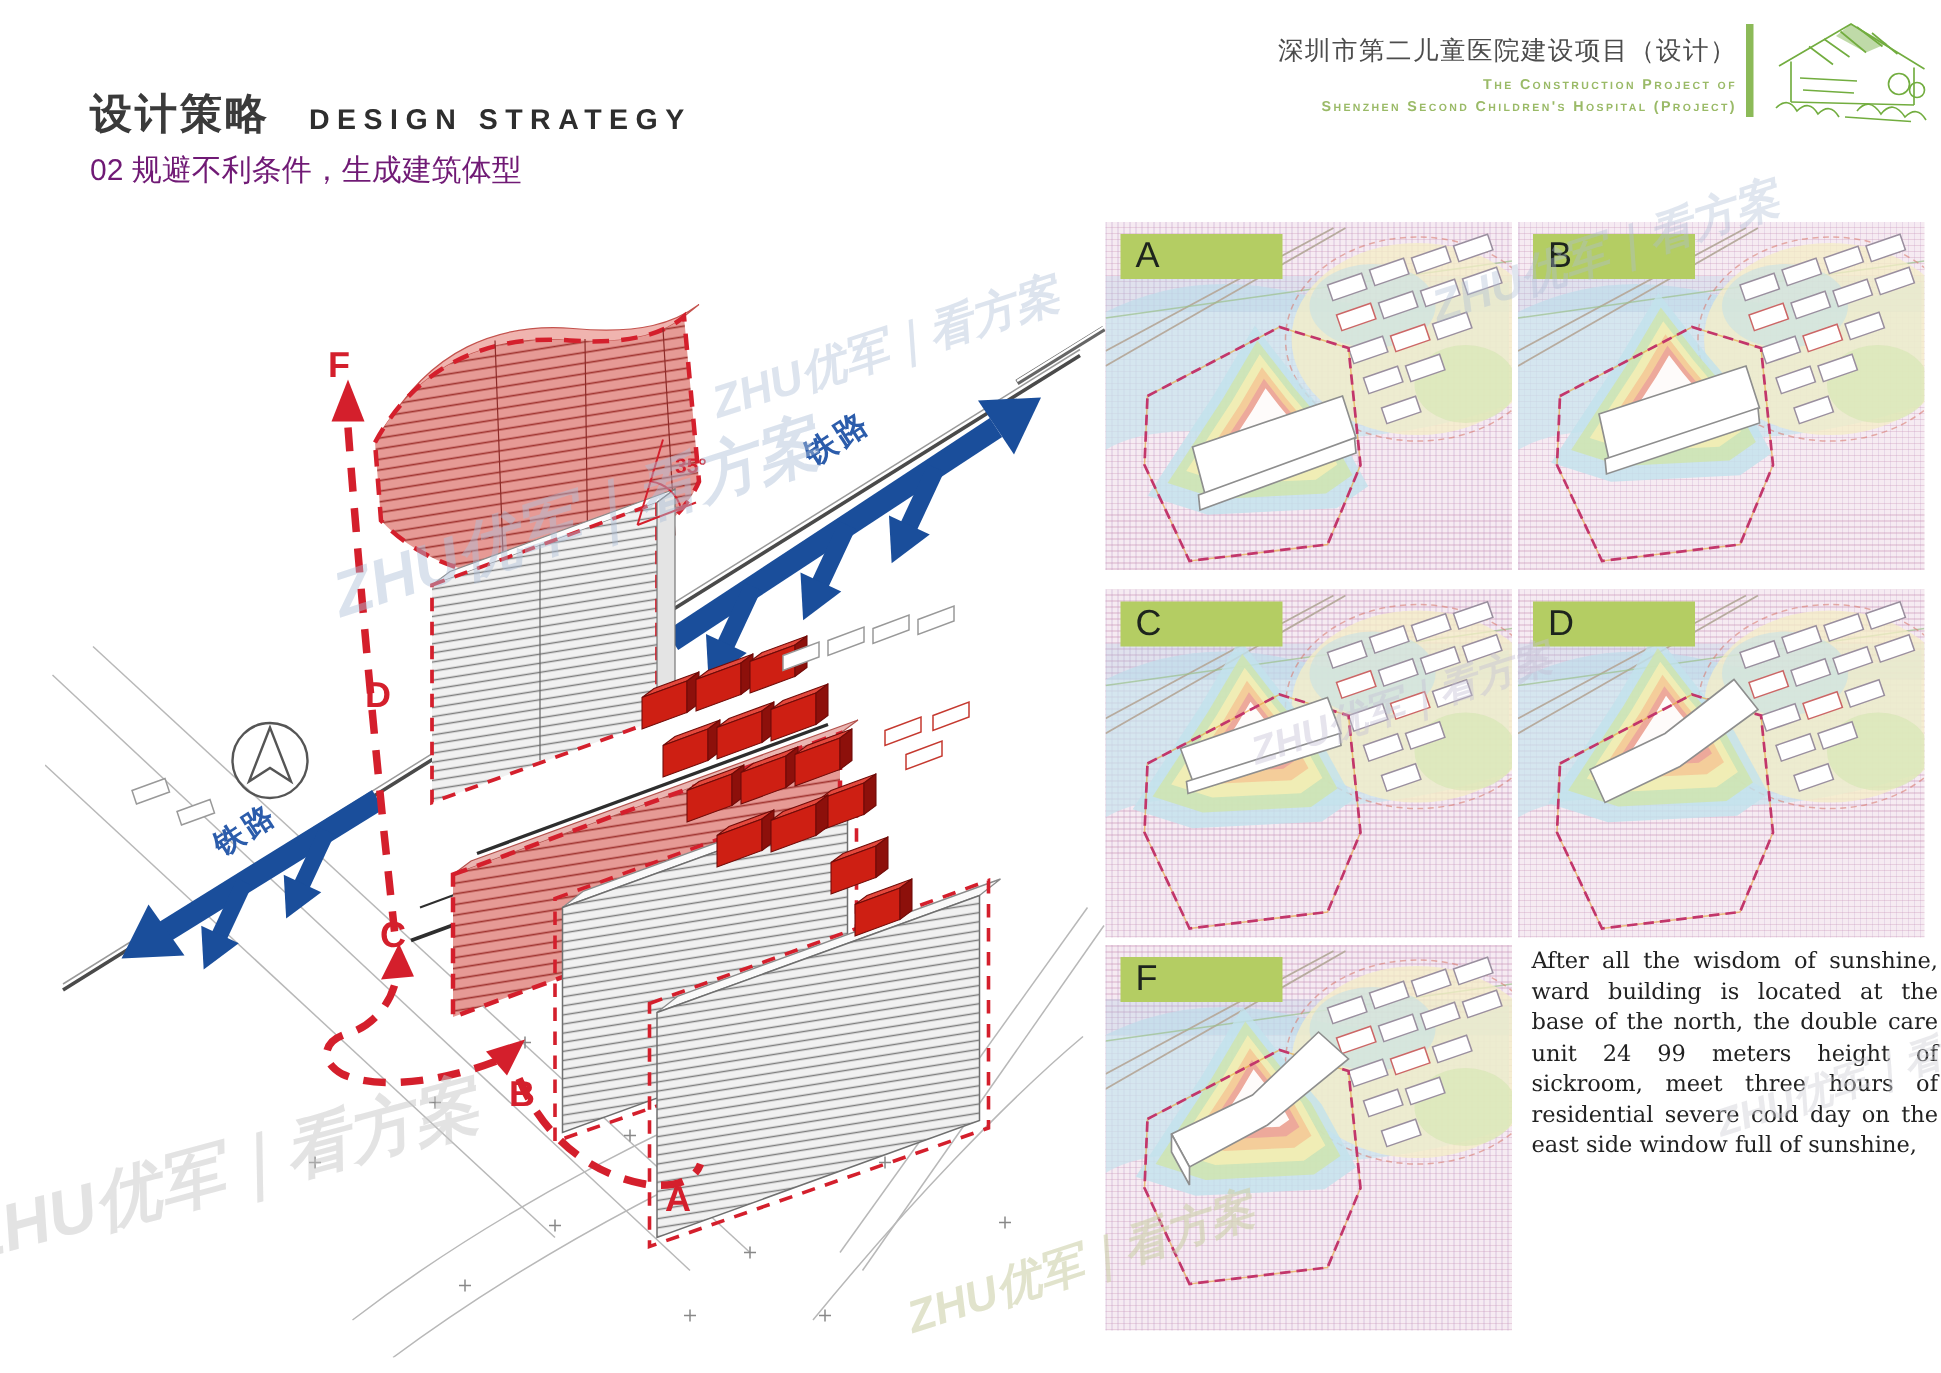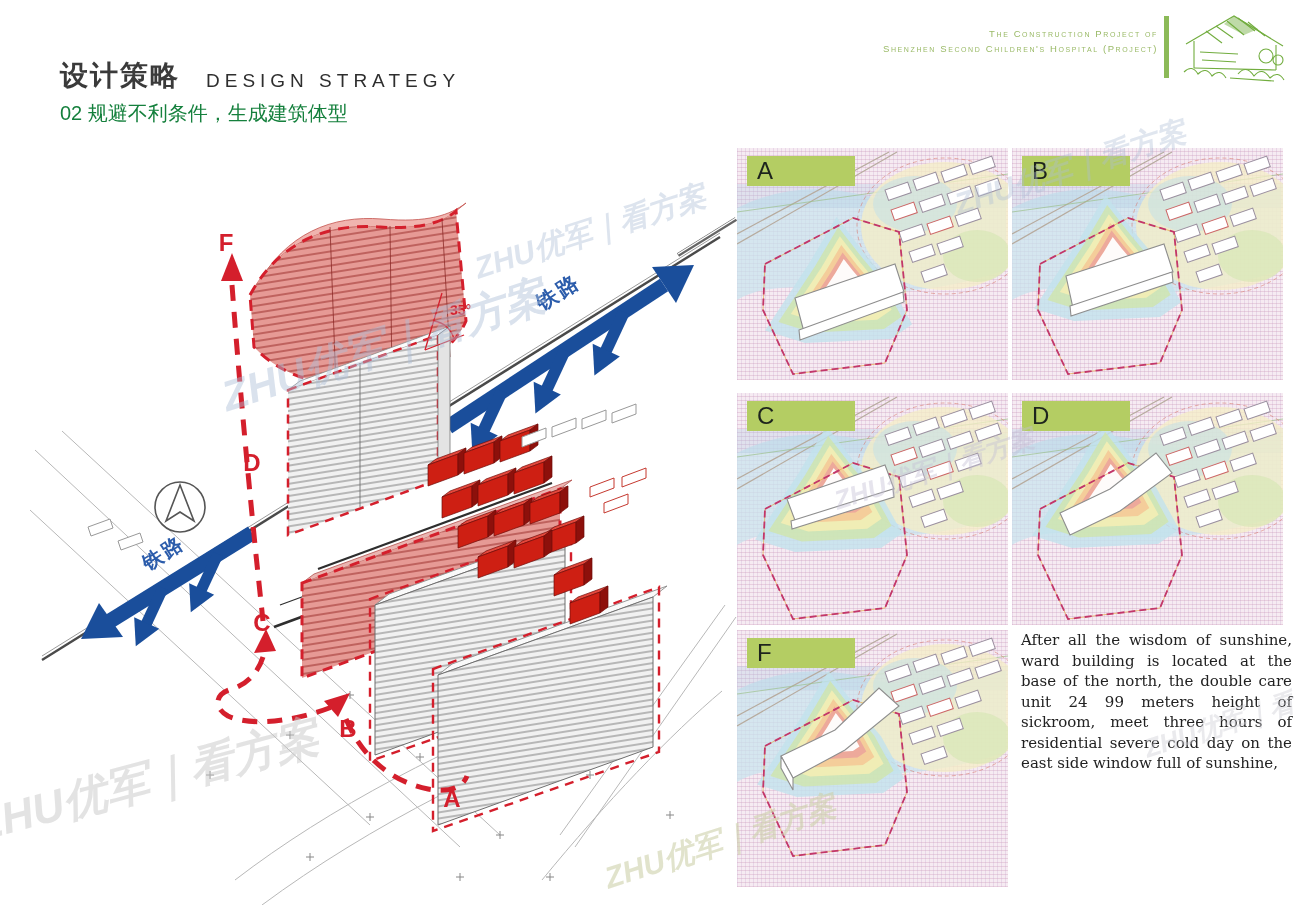--- a/index.html
+++ b/index.html
@@ -1,26 +1,26 @@
 <!DOCTYPE html>
 <html><head>
 <meta charset="utf-8">
 <style>
   html,body{margin:0;padding:0;}
   body{width:1294px;height:915px;position:relative;overflow:hidden;background:#ffffff;
        font-family:"Liberation Sans",sans-serif;}
   
   .sec-title-cn{position:absolute;left:60px;top:57px;font-size:28px;font-weight:600;
       color:#3a3a3a;letter-spacing:2px;}
-  .sec-title-en{position:absolute;left:206px;top:70px;font-size:19px;font-weight:400;
+  .sec-title-en{position:absolute;left:206px;top:70px;font-size:19px;font-weight:700;
       letter-spacing:5px;color:#2e2e2e;}
-  .sec-subtitle{position:absolute;left:60px;top:100px;font-size:20px;font-weight:500;color:#15803d;}
+  .sec-subtitle{position:absolute;left:60px;top:100px;font-size:20px;font-weight:500;color:#701a75;}
   .proj-block{position:absolute;right:136px;top:22px;text-align:right;}
   .proj-cn{font-size:17px;color:#4c4c4c;letter-spacing:1px;}
-  .proj-en{font-size:9.5px;color:#9aba67;font-weight:400;letter-spacing:1.6px;
+  .proj-en{font-size:9.5px;color:#9aba67;font-weight:700;letter-spacing:1.6px;
       font-variant:small-caps;line-height:1.55;margin-top:5px;}
   .green-bar{position:absolute;left:1164px;top:16px;width:5px;height:62px;background:#8cba58;}
   .logo{position:absolute;left:1178px;top:8px;}
   
   #site-diagram{position:absolute;left:30px;top:135px;}
   
   .tile{position:absolute;overflow:hidden;
     background:
       repeating-linear-gradient(0deg, rgba(199,141,176,0.30) 0px, rgba(199,141,176,0.30) 1px, transparent 1px, transparent 4px),
       repeating-linear-gradient(90deg, rgba(186,150,199,0.24) 0px, rgba(186,150,199,0.24) 1px, transparent 1px, transparent 4px),
@@ -38,20 +38,21 @@
       pointer-events:none;user-select:none;}
 </style>
 </head>
 <body>
 
 <div class="sec-title-cn">设计策略</div>
 <div class="sec-title-en">DESIGN STRATEGY</div>
 <div class="sec-subtitle">02 规避不利条件，生成建筑体型</div>
 
 <div class="proj-block">
+  <div class="proj-cn">深圳市第二儿童医院建设项目（设计）</div>
   <div class="proj-en">
     <div>The Construction Project of</div>
     <div>Shenzhen Second Children's Hospital (Project)</div>
   </div>
 </div>
 <div class="green-bar"></div>
 
 <svg class="logo" width="112" height="76" viewBox="0 0 112 76">
   <g stroke="#72ad3f" fill="none" stroke-width="1.1">
     <polygon points="56,8 80,21 66,27 46,16" fill="rgba(114,173,63,0.45)" stroke="none"></polygon>

